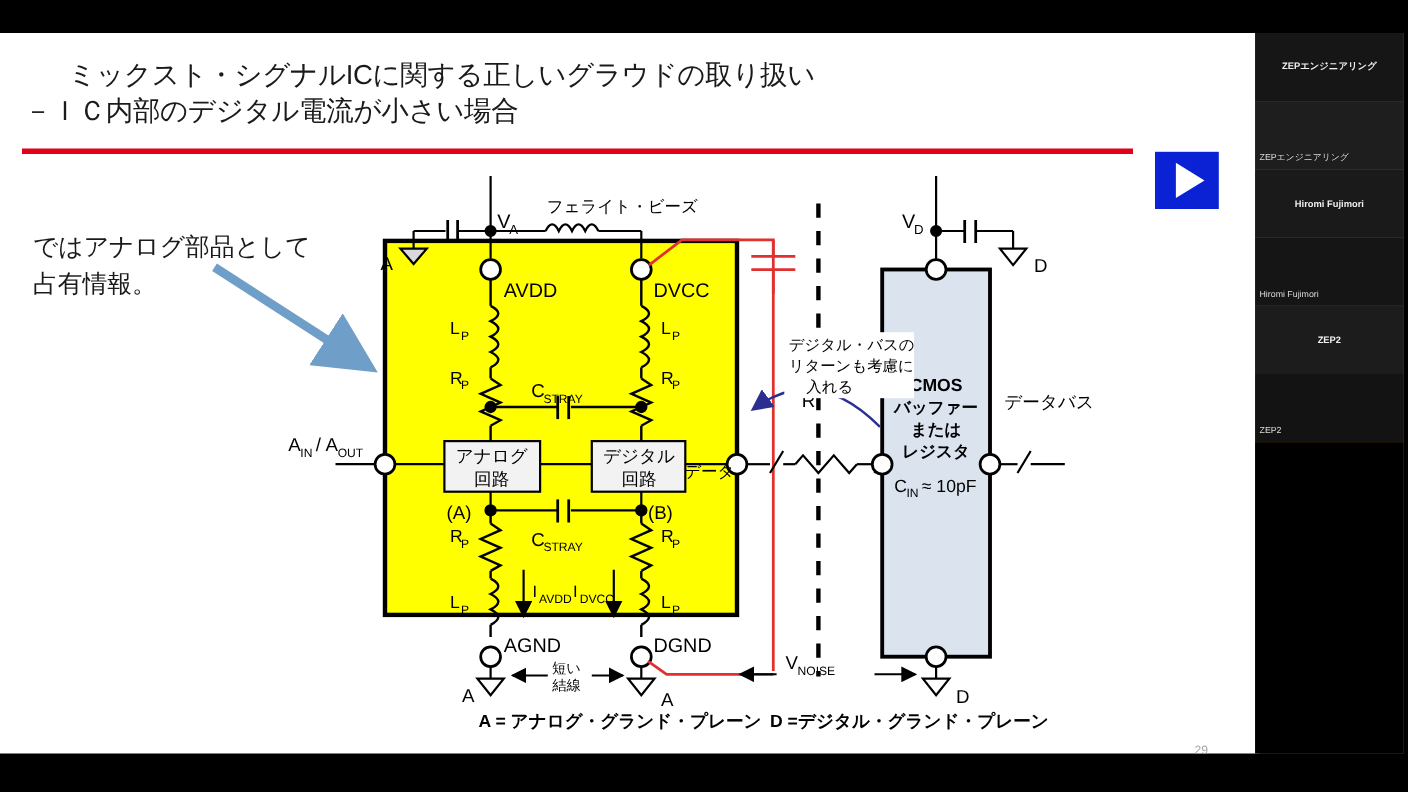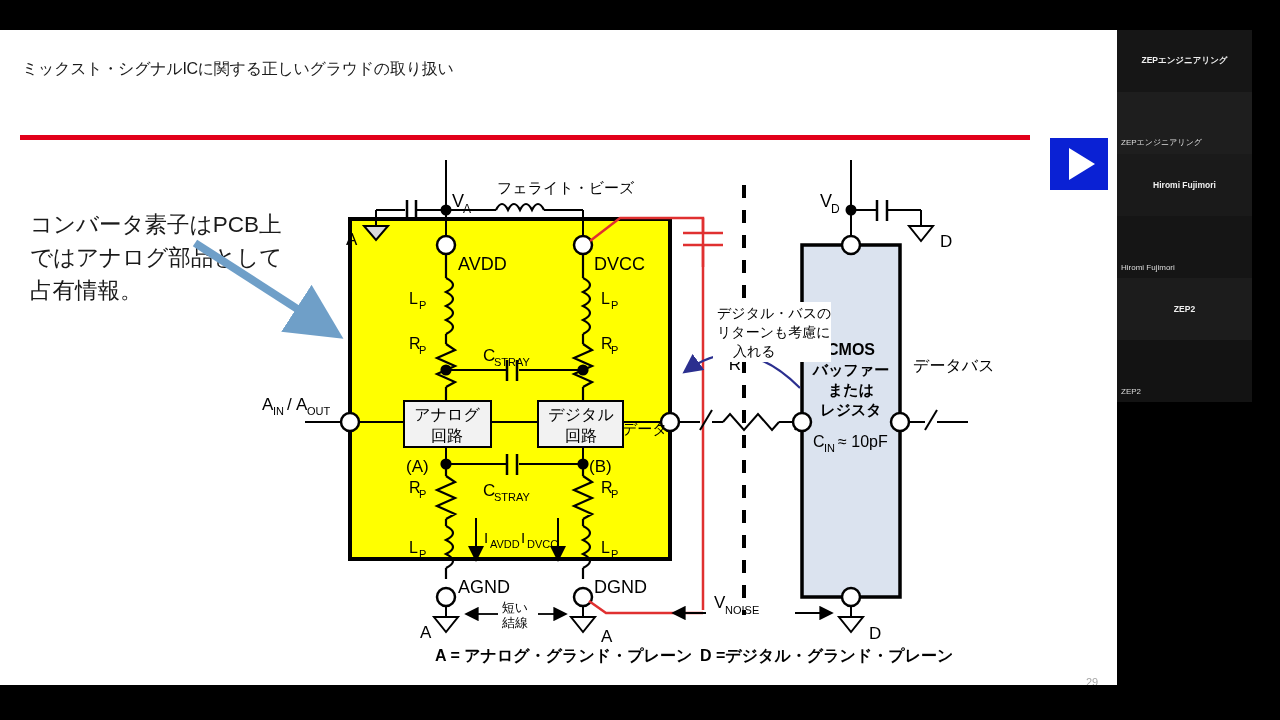--- a/index.html
+++ b/index.html
@@ -24,24 +24,25 @@
     background: #ffffff;
     overflow: hidden;
   }
   #title-block {
     position: absolute;
     left: 22px; top: 22px;
     width: 900px;
     color: #1a1a1a;
   }
   .title-line1 {
-    font-size: 16px;
+    font-size: 25px;
     line-height: 33px;
     letter-spacing: -0.3px;
     white-space: nowrap;
+    margin-left: 40px;
   }
   .title-line2 {
     font-size: 25px;
     line-height: 33px;
     letter-spacing: -0.3px;
     white-space: nowrap;
   }
   #title-rule {
     position: absolute;
     left: 20px; top: 105px;
@@ -92,21 +93,21 @@
   
   #circuit {
     position: absolute;
     left: 0; top: 0;
     width: 1145px; height: 655px;
   }
 
   
   #sidebar {
     position: absolute;
-    left: 1117px; top: 30px;
+    left: 1141px; top: 30px;
     width: 135px; height: 655px;
     background: #a16207;
   }
   .tile {
     position: relative;
     width: 135px;
     background: #1a1a1a;
     overflow: hidden;
   }
   .tile.t1 { height: 62px; background:#161616; }
@@ -136,28 +137,28 @@
 </style>
 </head>
 <body>
 
 <div id="screen">
 
   <div id="slide">
 
     <div id="title-block">
       <div class="title-line1">ミックスト・シグナルICに関する正しいグラウドの取り扱い</div>
+      <div class="title-line2">－ＩＣ内部のデジタル電流が小さい場合</div>
     </div>
     <div id="title-rule"></div>
     <div id="ad-logo">
       <div class="tri"></div>
     </div>
 
     <div id="left-note">
-      <div>コンバータ素子はPCB上</div>
       <div>ではアナログ部品として</div>
       <div>占有情報。</div>
     </div>
 
     <svg id="circuit" viewBox="0 0 1145 655">
       <defs>
         <marker id="arrHeadBlue" markerWidth="9" markerHeight="9" refX="7" refY="4.5" orient="auto">
           <path d="M0,0 L9,4.5 L0,9 z" fill="#2b2f8f"></path>
         </marker>
         <marker id="arrHeadBlack" markerWidth="8" markerHeight="8" refX="7" refY="4" orient="auto">

